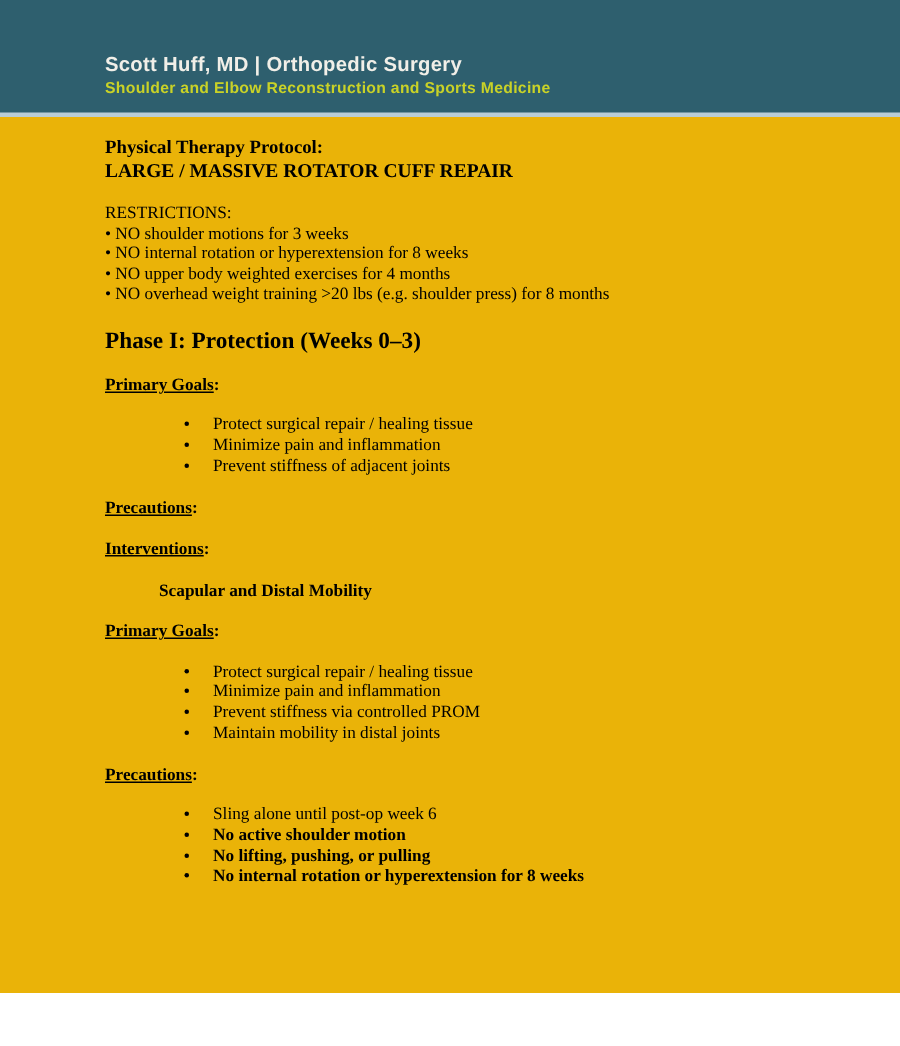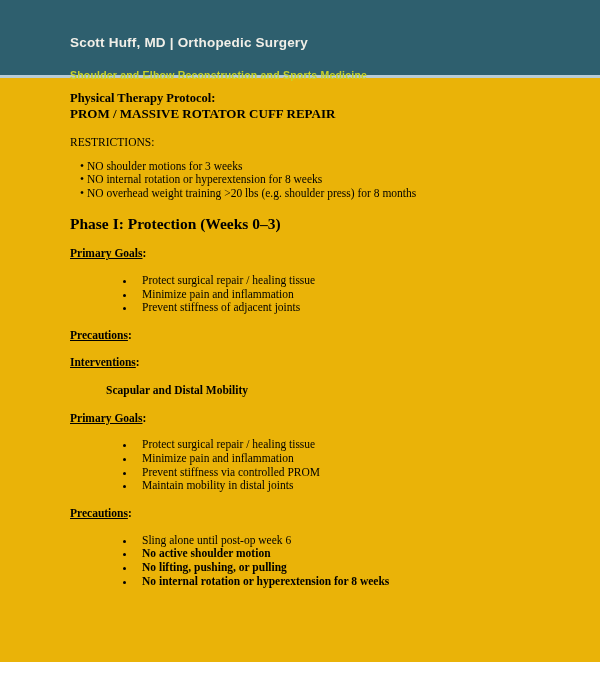--- a/index.html
+++ b/index.html
@@ -27,32 +27,32 @@
     font-weight: 600;
     letter-spacing: 0.2px;
     line-height: 17px;
   }
   .lh-subtitle {
     color: #c9d227;
     font-size: 10.5px;
     font-weight: 700;
     letter-spacing: 0.2px;
     line-height: 13px;
-    margin-top: 18px;
+    margin-top: 2px;
   }
   
   .doc {
     padding: 13px 50px 0 70px;
     font-size: 11.5px;
     line-height: 1.18;
   }
   .protocol-label { font-weight: bold; font-size: 12.5px; }
   .protocol-title { font-weight: bold; font-size: 13px; }
   .section-head { margin-top: 15px; }
-  ul.flat { list-style: none; margin: 10px; padding: 0; }
+  ul.flat { list-style: none; margin: 0; padding: 0; }
   ul.flat li { line-height: 13.6px; }
   ul.flat li::before { content: "\2022\00a0"; }
   h2.phase {
     font-size: 15.5px;
     font-weight: bold;
     margin-top: 15px;
     line-height: 1.15;
   }
   .label { font-weight: bold; margin-top: 14px; }
   .label .u { text-decoration: underline; }
@@ -71,26 +71,27 @@
 <div class="page">
 
   <div class="letterhead">
     <div class="lh-title">Scott Huff, MD | Orthopedic Surgery</div>
     <div class="lh-subtitle">Shoulder and Elbow Reconstruction and Sports Medicine</div>
   </div>
 
   <div class="doc">
 
     <p class="protocol-label">Physical Therapy Protocol:</p>
-    <p class="protocol-title">PROM / MASSIVE ROTATOR CUFF REPAIR</p>
+    <p class="protocol-title">LARGE / MASSIVE ROTATOR CUFF REPAIR</p>
 
     <p class="section-head">RESTRICTIONS:</p>
     <ul class="flat">
         <li>NO shoulder motions for 3 weeks</li>
         <li>NO internal rotation or hyperextension for 8 weeks</li>
+        <li>NO upper body weighted exercises for 4 months</li>
         <li>NO overhead weight training &gt;20 lbs (e.g. shoulder press) for 8 months</li>
       </ul>
 
     <h2 class="phase">Phase I: Protection (Weeks 0–3)</h2>
 
     <p class="label"><span class="u">Primary Goals</span><span>:</span></p>
     <ul class="bullets">
         <li>Protect surgical repair / healing tissue</li>
         <li>Minimize pain and inflammation</li>
         <li>Prevent stiffness of adjacent joints</li>

